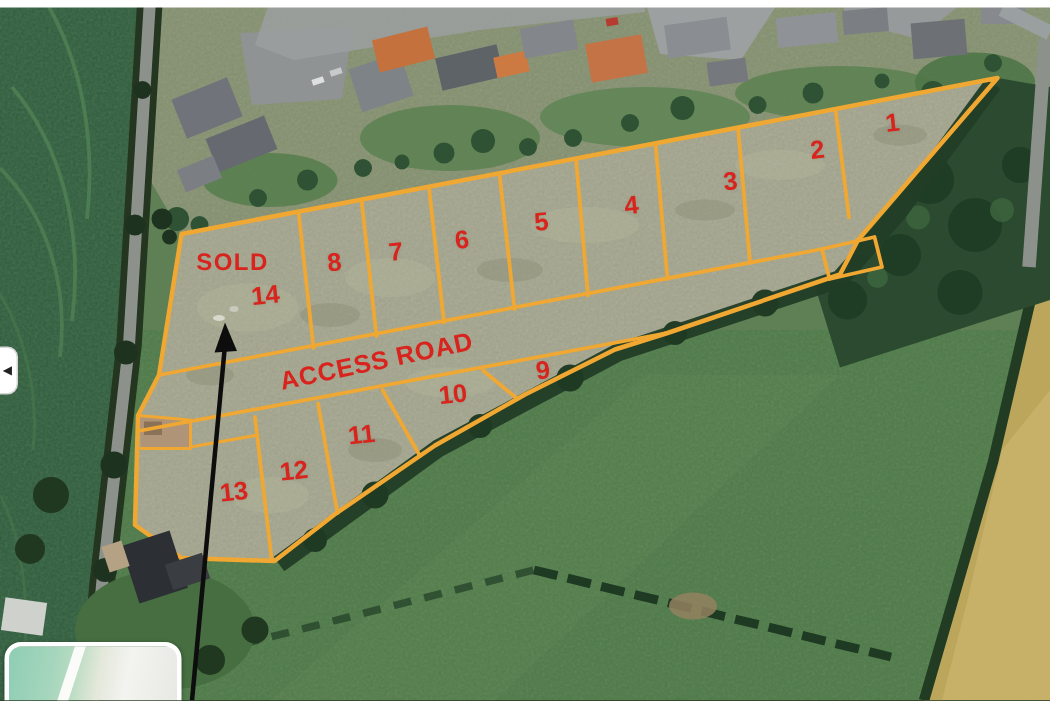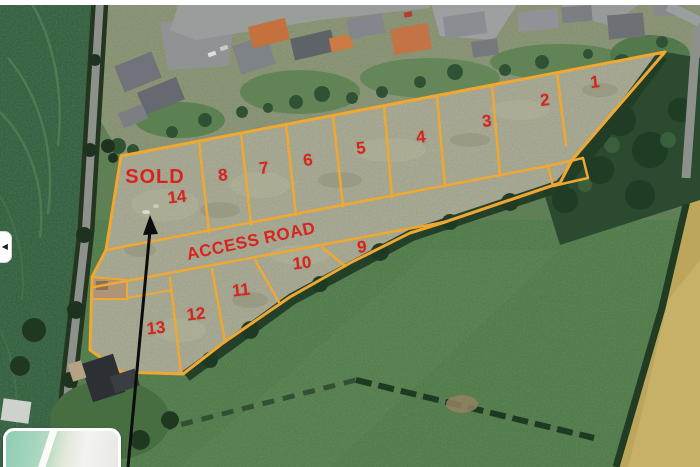--- a/index.html
+++ b/index.html
@@ -10,21 +10,21 @@
   .topbar{position:absolute;left:0;top:0;width:700px;height:5px;background:#ffffff;z-index:6;}
   .aerial-svg{position:absolute;left:0;top:0;z-index:1;}
   .labels-layer{position:absolute;left:0;top:0;width:700px;height:467px;z-index:4;pointer-events:none;}
   .plot-num{
     position:absolute;transform:translate(-50%,-50%) rotate(-6deg);
     font-weight:bold;font-size:17px;line-height:1;
     text-shadow:0 0 2px rgba(120,120,100,.35);
   }
   .sold-label{
     position:absolute;transform:translate(-50%,-50%);
-    font-weight:bold;font-size:20px;letter-spacing:1px;line-height:1;
+    font-weight:bold;font-size:16px;letter-spacing:1px;line-height:1;
   }
   .access-label{
     position:absolute;transform:translate(-50%,-50%) rotate(-12deg);
     font-weight:bold;font-size:17px;letter-spacing:.5px;white-space:nowrap;line-height:1;
   }
   .prev-btn{
     position:absolute;left:-9px;top:231px;width:21px;height:32px;
     background:#fff;border:1px solid #d6d6d6;border-radius:7px;
     display:flex;align-items:center;justify-content:flex-end;
     padding:0 3px 0 0;box-sizing:border-box;cursor:pointer;z-index:5;

